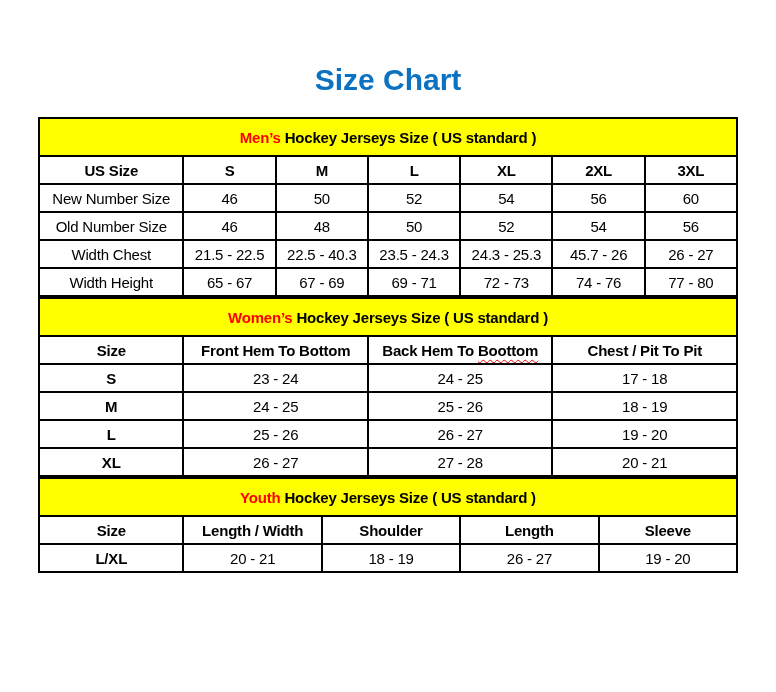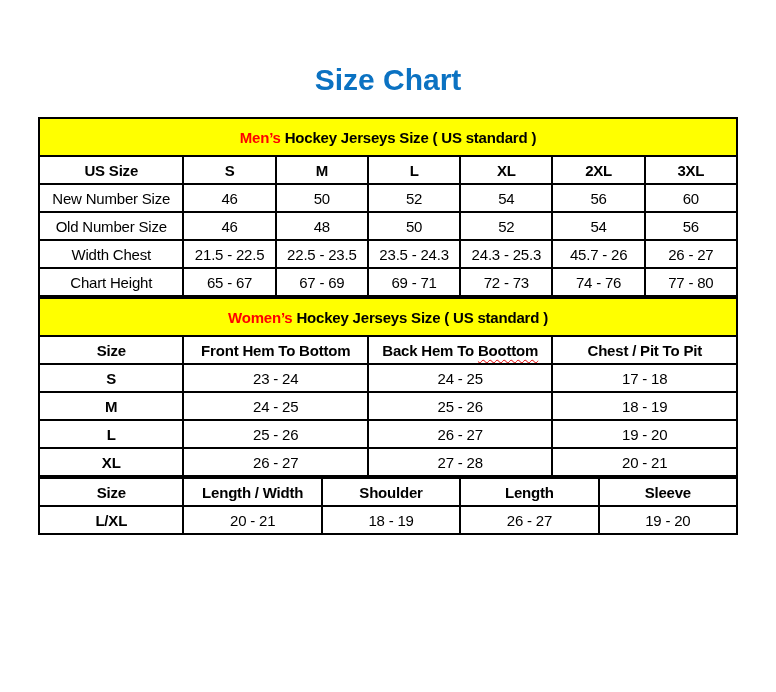--- a/index.html
+++ b/index.html
@@ -114,28 +114,28 @@
             <td class="data-cell">46</td>
             <td class="data-cell">48</td>
             <td class="data-cell">50</td>
             <td class="data-cell">52</td>
             <td class="data-cell">54</td>
             <td class="data-cell">56</td>
           </tr>
           <tr>
             <td class="row-label">Width Chest</td>
             <td class="data-cell">21.5 - 22.5</td>
-            <td class="data-cell">22.5 - 23.5</td>
+            <td class="data-cell">22.5 - 40.3</td>
             <td class="data-cell">23.5 - 24.3</td>
             <td class="data-cell">24.3 - 25.3</td>
             <td class="data-cell">45.7 - 26</td>
             <td class="data-cell">26 - 27</td>
           </tr>
           <tr>
-            <td class="row-label">Chart Height</td>
+            <td class="row-label">Width Height</td>
             <td class="data-cell">65 - 67</td>
             <td class="data-cell">67 - 69</td>
             <td class="data-cell">69 - 71</td>
             <td class="data-cell">72 - 73</td>
             <td class="data-cell">74 - 76</td>
             <td class="data-cell">77 - 80</td>
           </tr>
         </tbody>
       </table>
       <table class="size-table">
@@ -184,20 +184,23 @@
       <table class="size-table">
         <colgroup>
           <col style="width: 20.7%;">
           <col style="width: 19.825%;">
           <col style="width: 19.825%;">
           <col style="width: 19.825%;">
           <col style="width: 19.825%;">
         </colgroup>
         <tbody>
           <tr>
+            <td colspan="5" class="band"><span class="band-hl">Youth</span><span> Hockey Jerseys Size ( US standard )</span></td>
+          </tr>
+          <tr>
             <th>Size</th>
             <th>Length / Width</th>
             <th>Shoulder</th>
             <th>Length</th>
             <th>Sleeve</th>
           </tr>
           <tr>
             <td class="row-label bold">L/XL</td>
             <td class="data-cell">20 - 21</td>
             <td class="data-cell">18 - 19</td>

